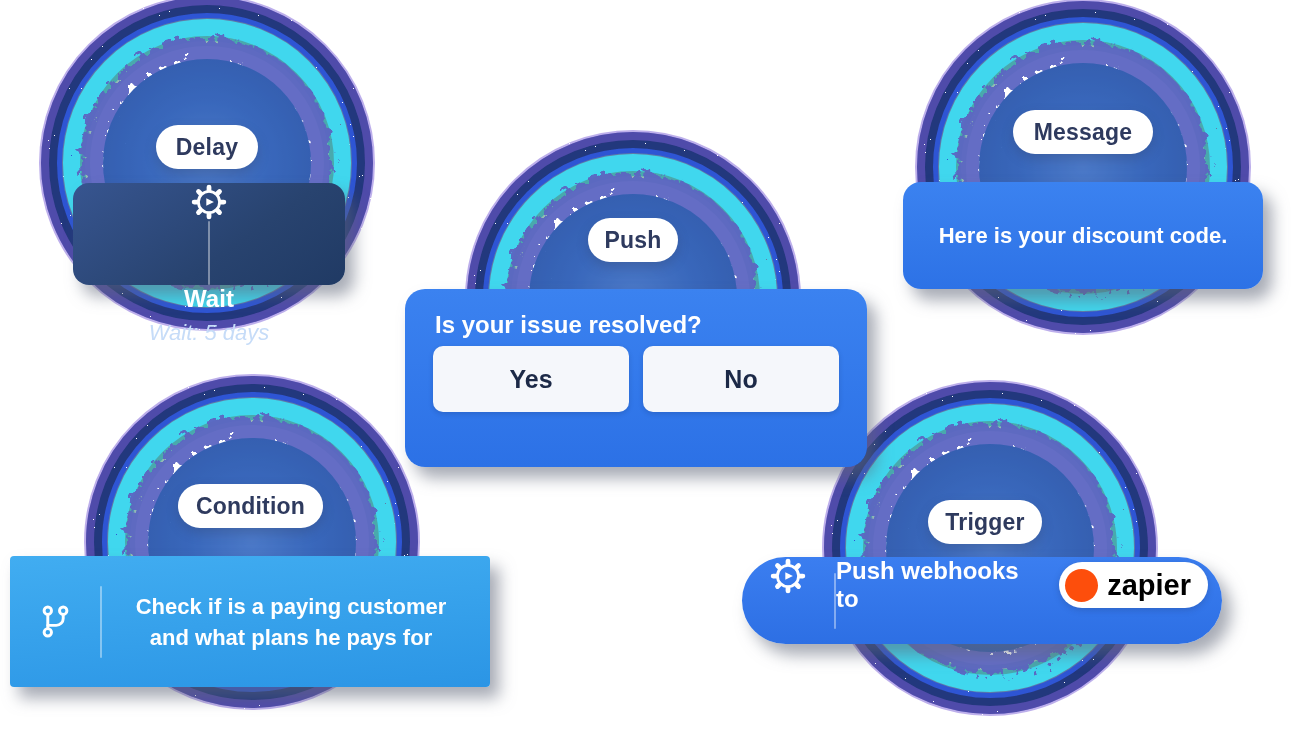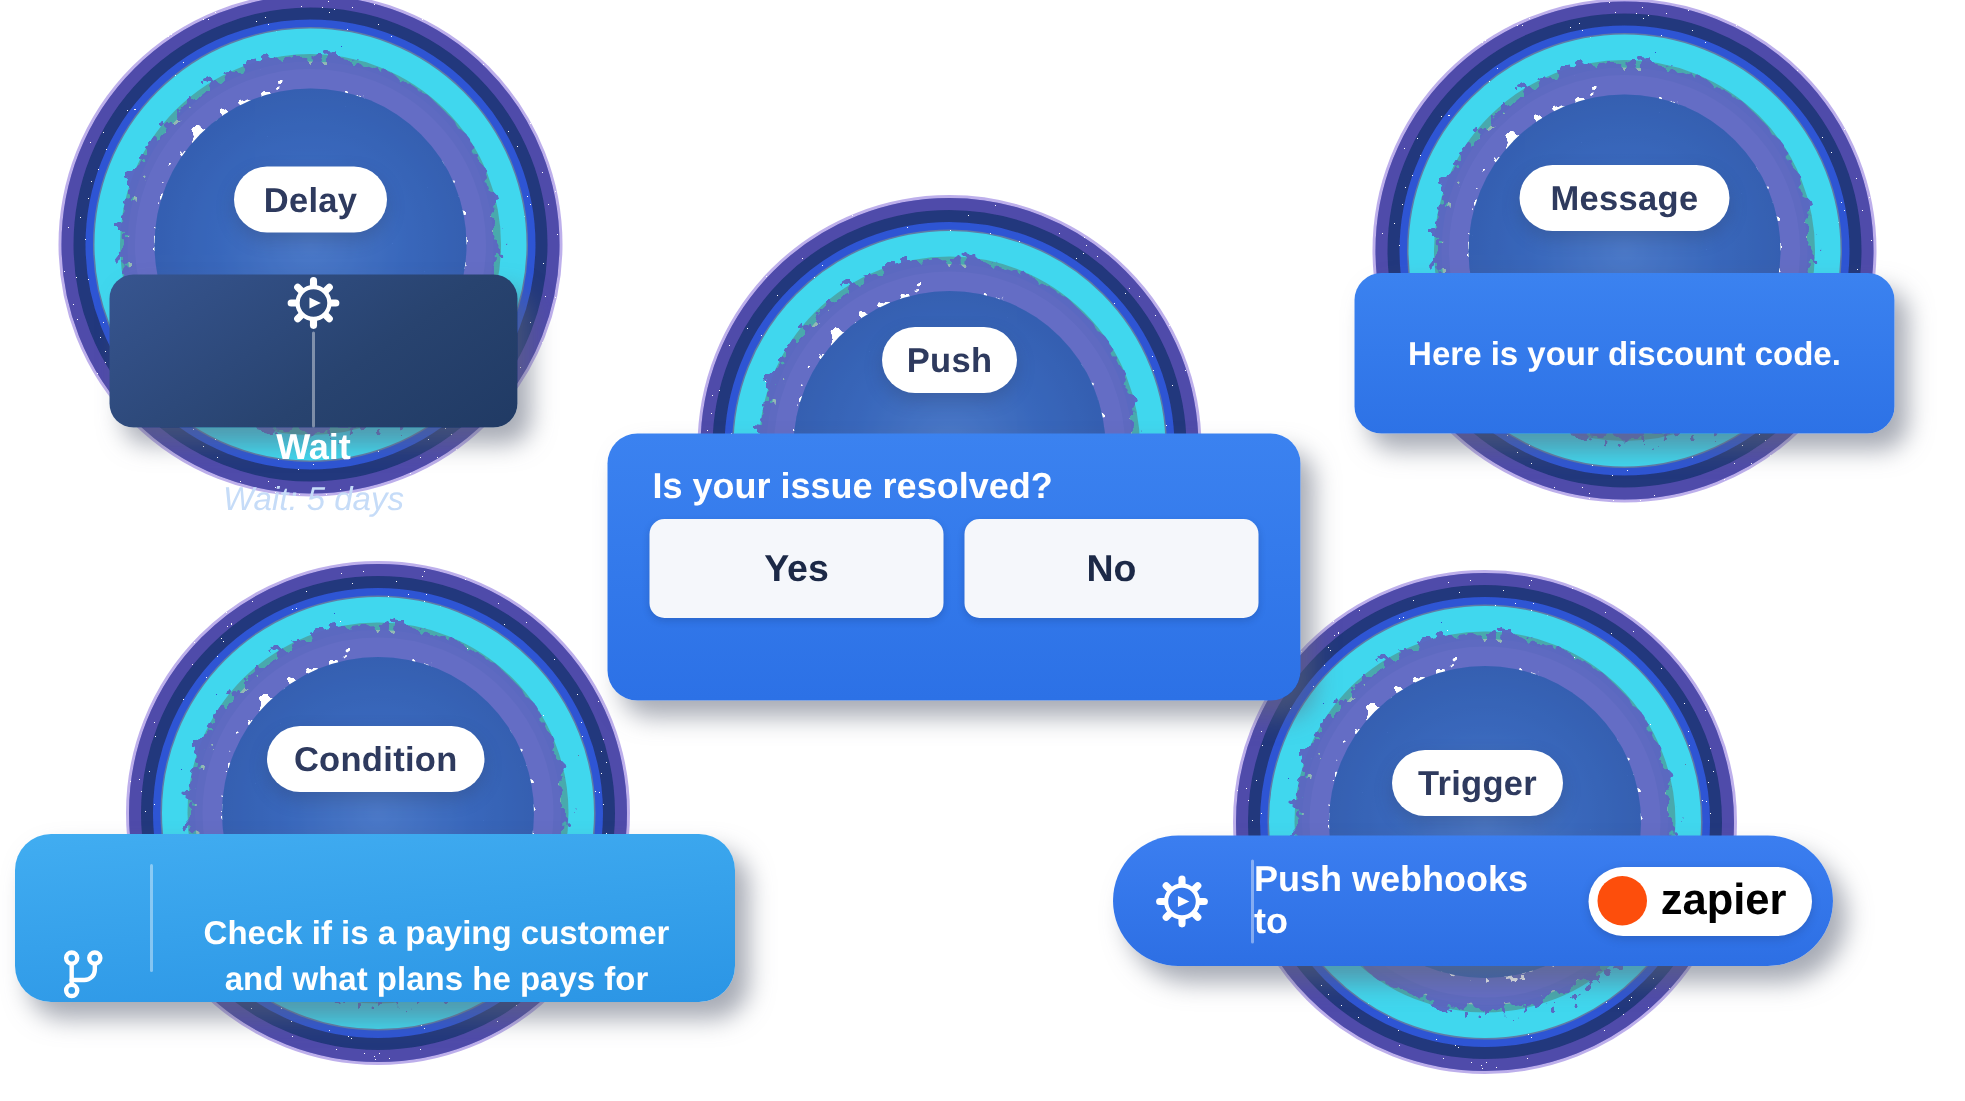--- a/index.html
+++ b/index.html
@@ -52,33 +52,33 @@
   
   .card-message{
     left:903px;top:182px;width:360px;height:107px;border-radius:18px;
     background:linear-gradient(180deg,#3b82f0,#2d72e6);
     display:flex;align-items:center;justify-content:center;
     font-size:22px;font-weight:700;
   }
 
   
   .card-condition{
-    left:10px;top:556px;width:480px;height:112px;border-radius:24px;
+    left:10px;top:556px;width:480px;height:131px;border-radius:4px;
     background:linear-gradient(175deg,#41adf1,#2b95e5);
-    display:flex;align-items:flex-end;
+    display:flex;align-items:center;
   }
   .card-condition .icon-cell{width:90px;}
   .card-condition .vdivider{height:72px;}
   .cond-text{flex:1;text-align:center;font-size:22px;font-weight:700;line-height:31px;padding-right:10px;}
 
   
   .card-trigger{
     left:742px;top:557px;width:480px;height:87px;border-radius:44px;
     background:linear-gradient(180deg,#3b7ef0,#2d6fe4);
-    display:flex;align-items:center;
+    display:flex;align-items:flex-start;
   }
   .card-trigger .icon-cell{width:92px;}
   .card-trigger .vdivider{height:56px;}
   .trigger-content{flex:1;display:flex;align-items:center;justify-content:center;gap:15px;padding-right:14px;}
   .trigger-text{font-size:24px;font-weight:700;}
   .badge-zapier{
     height:46px;background:#ffffff;border-radius:999px;
     display:flex;align-items:center;gap:9px;padding:0 17px 0 6px;
     box-shadow:0 2px 6px rgba(30,50,100,.25);
   }
@@ -168,21 +168,21 @@
   <svg class="halo" style="left:913px;top:-3px" viewBox="0 0 340 340">
       <use href="#haloArt"></use>
     </svg>
   <svg class="halo" style="left:82px;top:372px" viewBox="0 0 340 340">
       <use href="#haloArt"></use>
     </svg>
   <svg class="halo" style="left:820px;top:378px" viewBox="0 0 340 340">
       <use href="#haloArt"></use>
     </svg>
 
-  <div class="type-pill" style="left:156px;top:111px;width:102px">
+  <div class="type-pill" style="left:156px;top:125px;width:102px">
     <span>Delay</span>
   </div>
   <div class="card card-delay">
     <div class="icon-cell">
       <svg viewBox="0 0 24 24" width="38" height="38">
           <use href="#gearIcon"></use>
         </svg>
     </div>
     <div class="vdivider"></div>
     <div class="delay-text">

